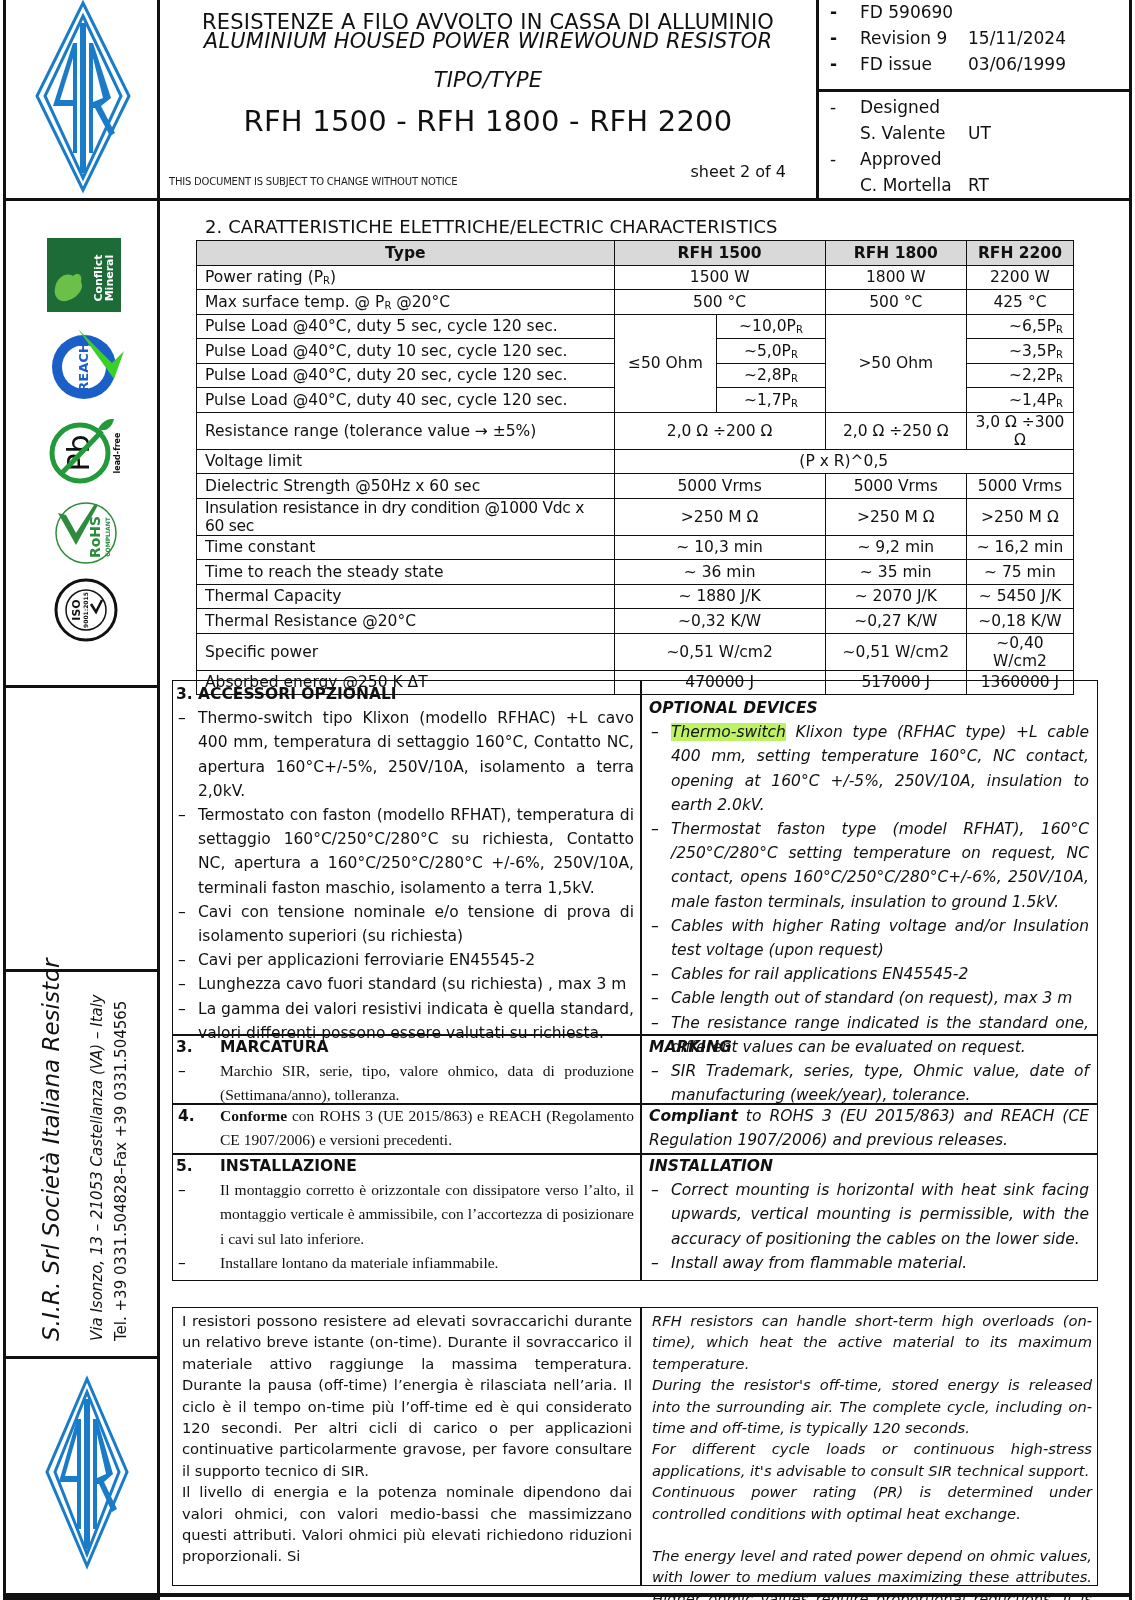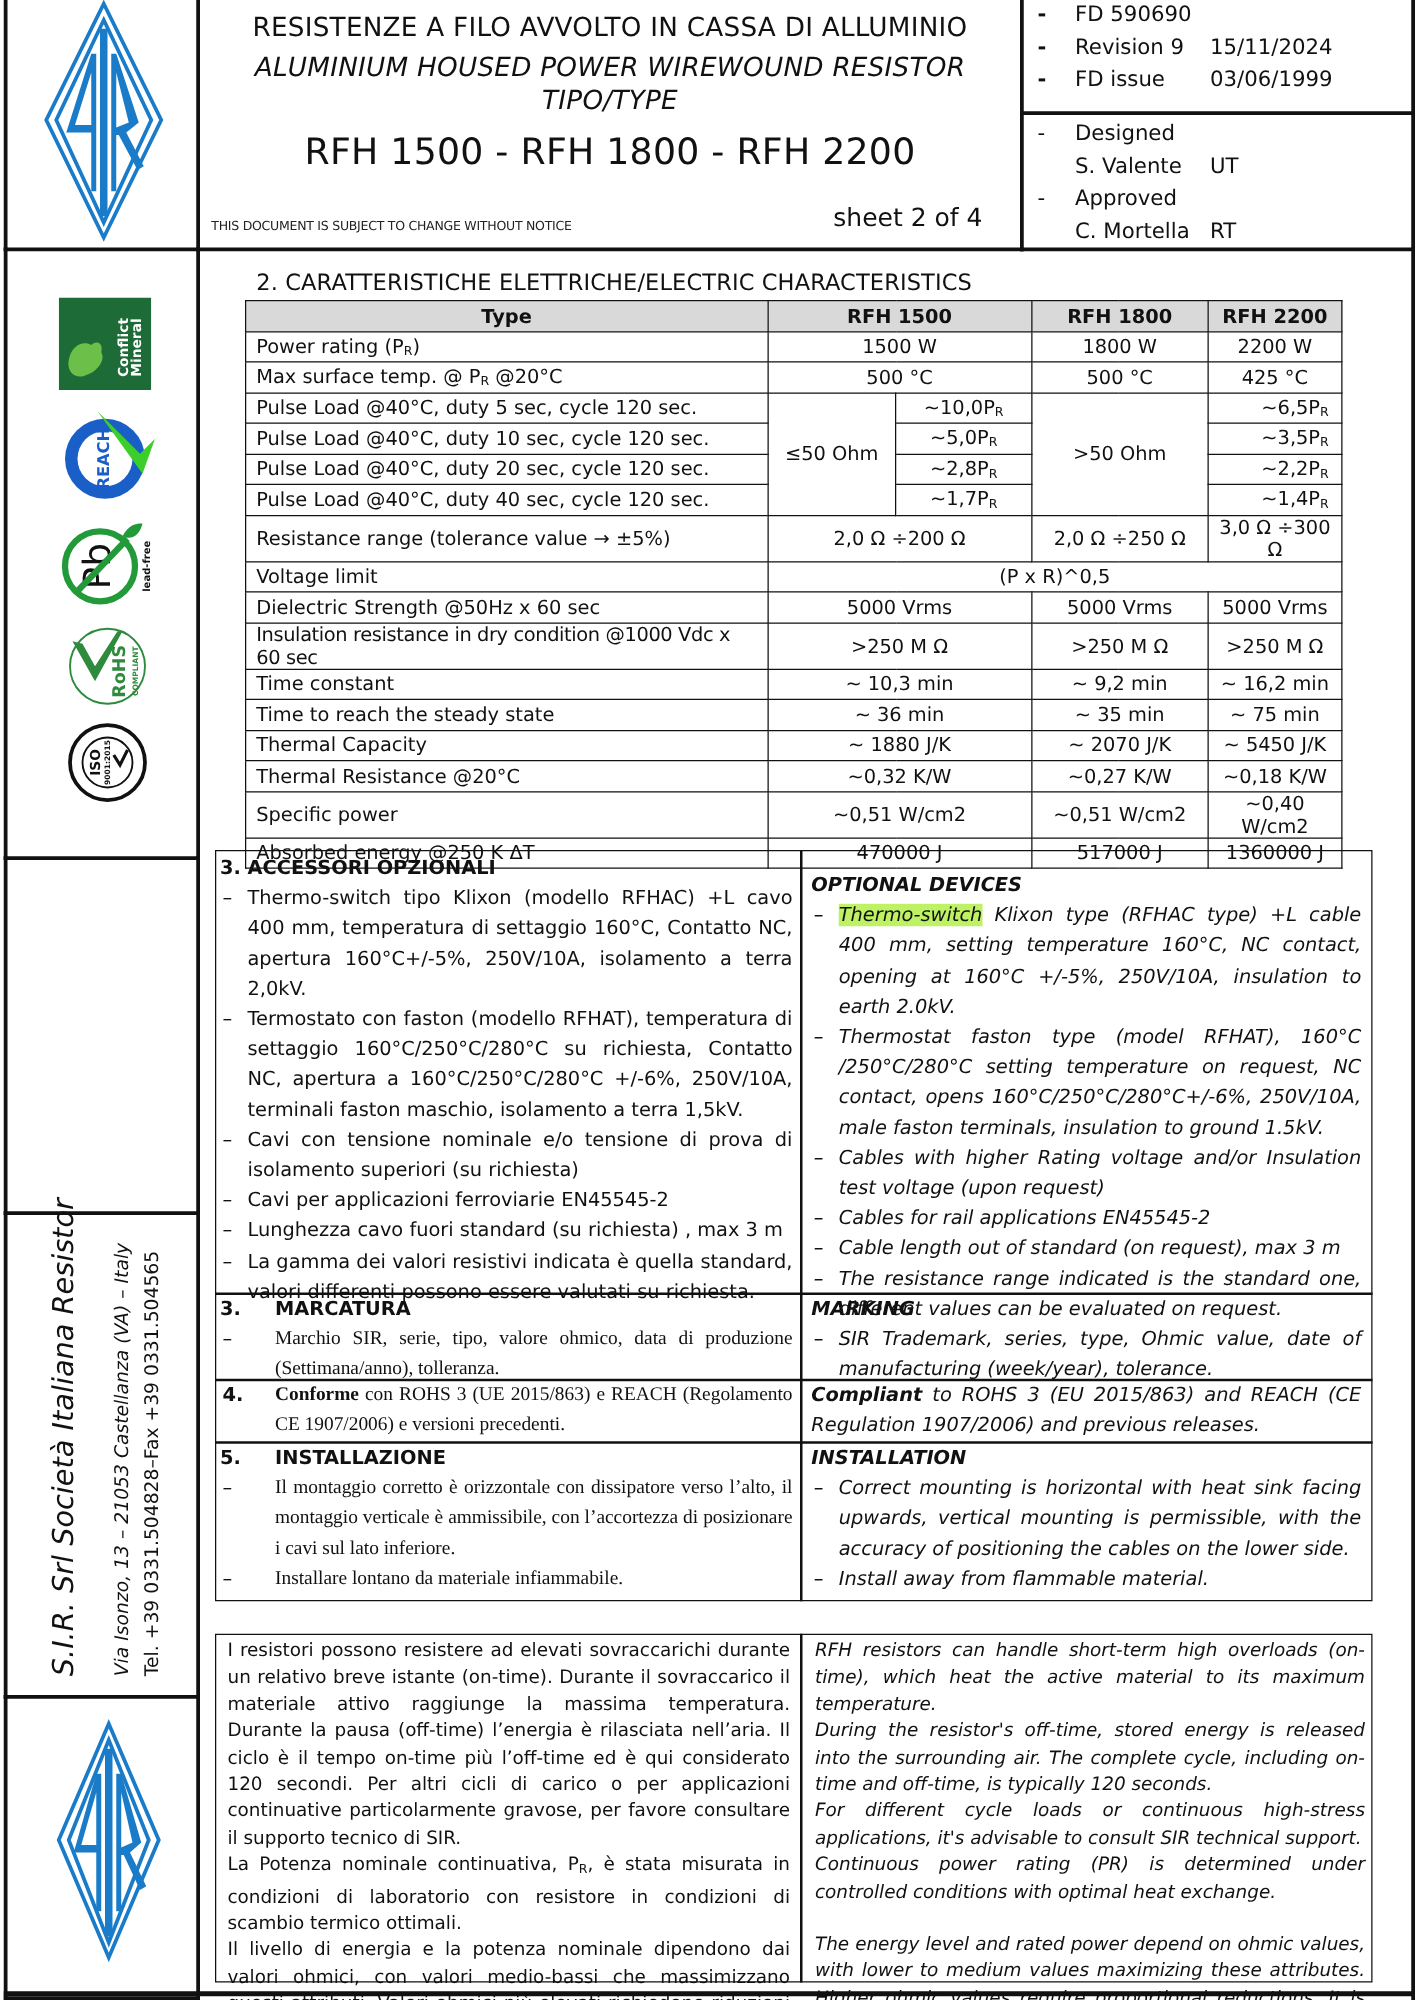--- a/index.html
+++ b/index.html
@@ -7,21 +7,21 @@
   .abs { position: absolute; }
   
   #logo-box { left: 3px; top: -2px; width: 157px; height: 203px; border: 3px solid #111; border-top: none; }
   #title-box { left: 157px; top: -2px; width: 662px; height: 203px; border-right: 3px solid #111; border-bottom: 3px solid #111; }
   #meta-box { left: 816px; top: -2px; width: 316px; height: 94px; border-right: 3px solid #111; border-bottom: 3px solid #111; }
   #sign-box { left: 816px; top: 91px; width: 316px; height: 110px; border-right: 3px solid #111; border-bottom: 3px solid #111; }
   .title-line { position: absolute; left: 0; width: 662px; text-align: center; font-size: 21px; letter-spacing: 0.2px; }
   .title-it { font-style: italic; }
   .title-big { font-size: 29px; }
   .notice { position: absolute; left: 12px; top: 178px; font-size: 10px; color: #222; letter-spacing: -0.2px; }
-  .sheet { position: absolute; right: 30px; top: 164px; font-size: 20px; }
+  .sheet { position: absolute; right: 30px; top: 164px; font-size: 16px; }
   .meta-row { position: absolute; left: 14px; font-size: 17px; display: flex; }
   .meta-row .dash { width: 30px; font-weight: bold; }
   .meta-row .k { width: 108px; }
   .sign-row { position: absolute; left: 14px; font-size: 17px; display: flex; }
   .sign-row .dash { width: 30px; }
   .sign-row .name { width: 108px; }
 
   
   #left-icons { left: 3px; top: 198px; width: 157px; height: 490px; border-left: 3px solid #111; border-right: 3px solid #111; border-bottom: 3px solid #111; }
   #left-blank { left: 3px; top: 685px; width: 157px; height: 287px; border-left: 3px solid #111; border-right: 3px solid #111; border-bottom: 3px solid #111; }
@@ -75,21 +75,21 @@
     </g>
     <g fill="#fff">
       <polygon points="66,60 66,102 53,102"></polygon>
       <polygon points="86,60 86,104 96,100"></polygon>
     </g>
   </svg>
 </div>
 
 <div id="title-box" class="abs">
   <div class="title-line" style="top:12px;">RESISTENZE A FILO AVVOLTO IN CASSA DI ALLUMINIO</div>
-  <div class="title-line title-it" style="top:44px;font-style:italic;">ALUMINIUM HOUSED POWER WIREWOUND RESISTOR</div>
+  <div class="title-line title-it" style="top:31px;font-style:italic;">ALUMINIUM HOUSED POWER WIREWOUND RESISTOR</div>
   <div class="title-line title-it" style="top:70px;">TIPO/TYPE</div>
   <div class="title-line title-big" style="top:106px;">RFH 1500 - RFH 1800 - RFH 2200</div>
   <div class="notice">THIS DOCUMENT IS SUBJECT TO CHANGE WITHOUT NOTICE</div>
   <div class="sheet">sheet 2 of 4</div>
 </div>
 
 <div id="meta-box" class="abs">
   <div class="meta-row" style="top:4px;">
     <span class="dash">-</span>
     <span class="k">FD 590690</span>
@@ -426,21 +426,20 @@
       <span class="d">–</span>
       <span class="t">Install away from flammable material.</span>
     </div>
 </div>
 
 <div class="box" style="left:172px;top:1307px;width:926px;height:279px;"></div>
 <div class="vr" style="left:640px;top:1307px;height:279px;"></div>
 
 <div class="col para" style="left:182px;top:1310px;width:450px;">
   <div>I resistori possono resistere ad elevati sovraccarichi durante un relativo breve istante (on-time). Durante il sovraccarico il materiale attivo raggiunge la massima temperatura. Durante la pausa (off-time) l’energia è rilasciata nell’aria. Il ciclo è il tempo on-time più l’off-time ed è qui considerato 120 secondi. Per altri cicli di carico o per applicazioni continuative particolarmente gravose, per favore consultare il supporto tecnico di SIR.</div>
-  <div><span>La Potenza nominale continuativa, P</span><sub>R</sub><span>, è stata misurata in condizioni di laboratorio con resistore in condizioni di scambio termico ottimali.</span></div>
   <div>Il livello di energia e la potenza nominale dipendono dai valori ohmici, con valori medio-bassi che massimizzano questi attributi. Valori ohmici più elevati richiedono riduzioni proporzionali. Si</div>
 </div>
 
 <div class="col para it" style="left:652px;top:1310px;width:440px;">
   <div>RFH resistors can handle short-term high overloads (on-time), which heat the active material to its maximum temperature.</div>
   <div>During the resistor's off-time, stored energy is released into the surrounding air. The complete cycle, including on-time and off-time, is typically 120 seconds.</div>
   <div>For different cycle loads or continuous high-stress applications, it's advisable to consult SIR technical support.</div>
   <div>Continuous power rating (PR) is determined under controlled conditions with optimal heat exchange.</div>
   <div style="height:21px;"></div>
   <div>The energy level and rated power depend on ohmic values, with lower to medium values maximizing these attributes. Higher ohmic values require proportional reductions. It is advisable to</div>

